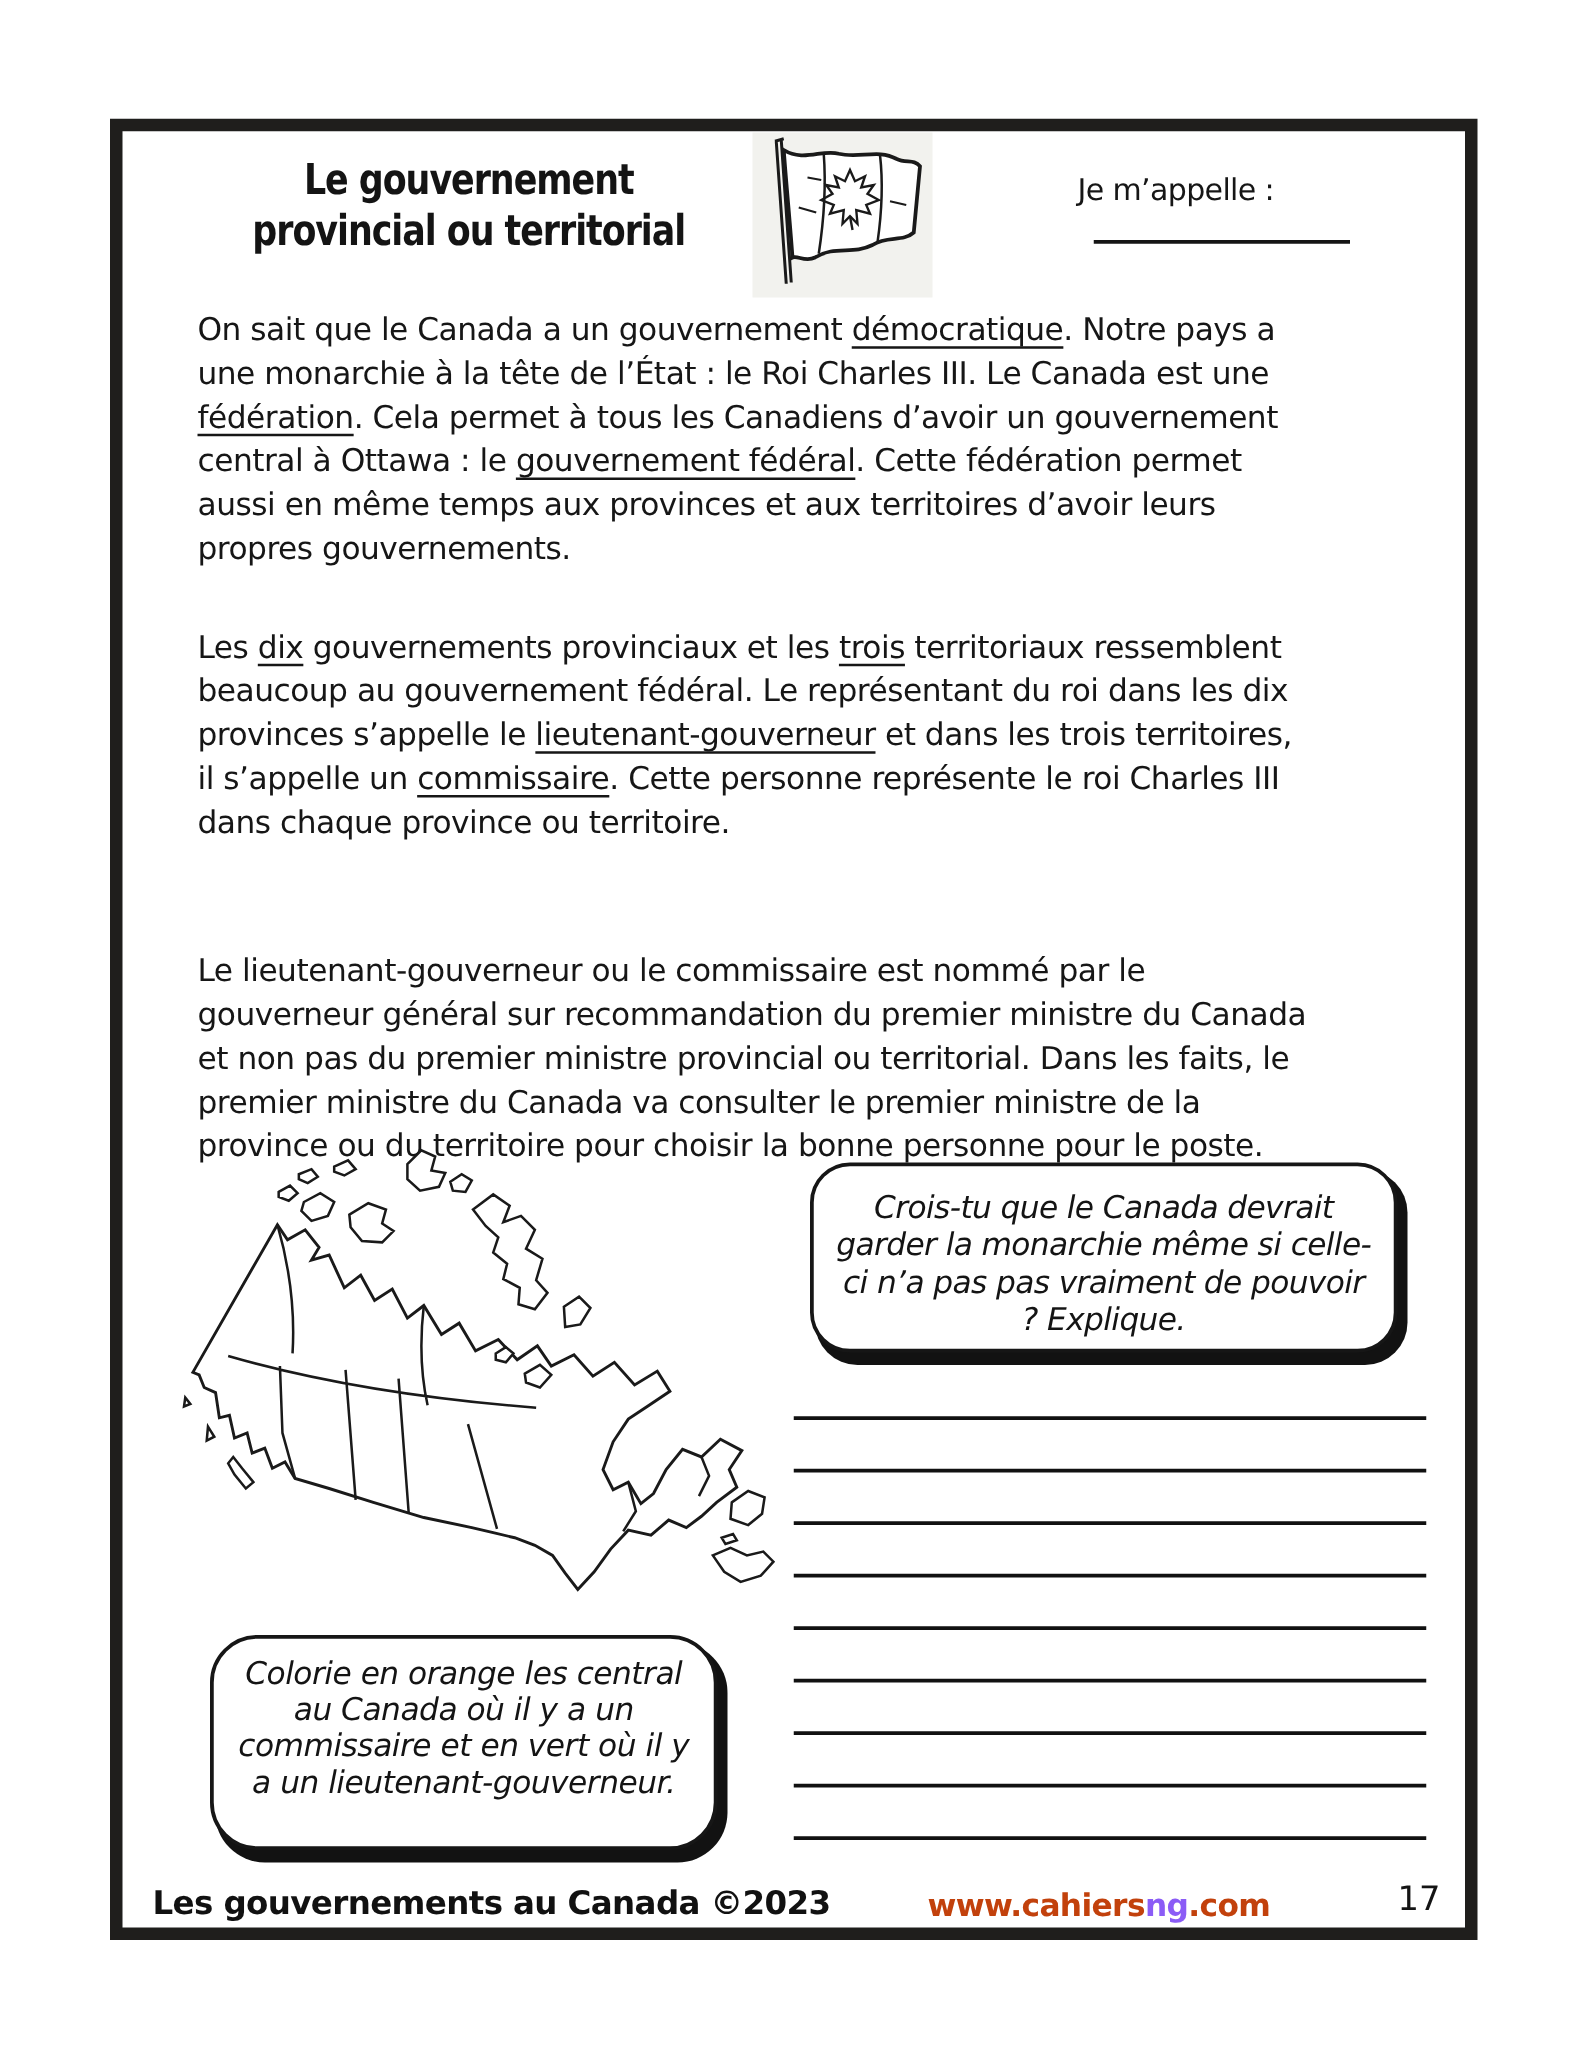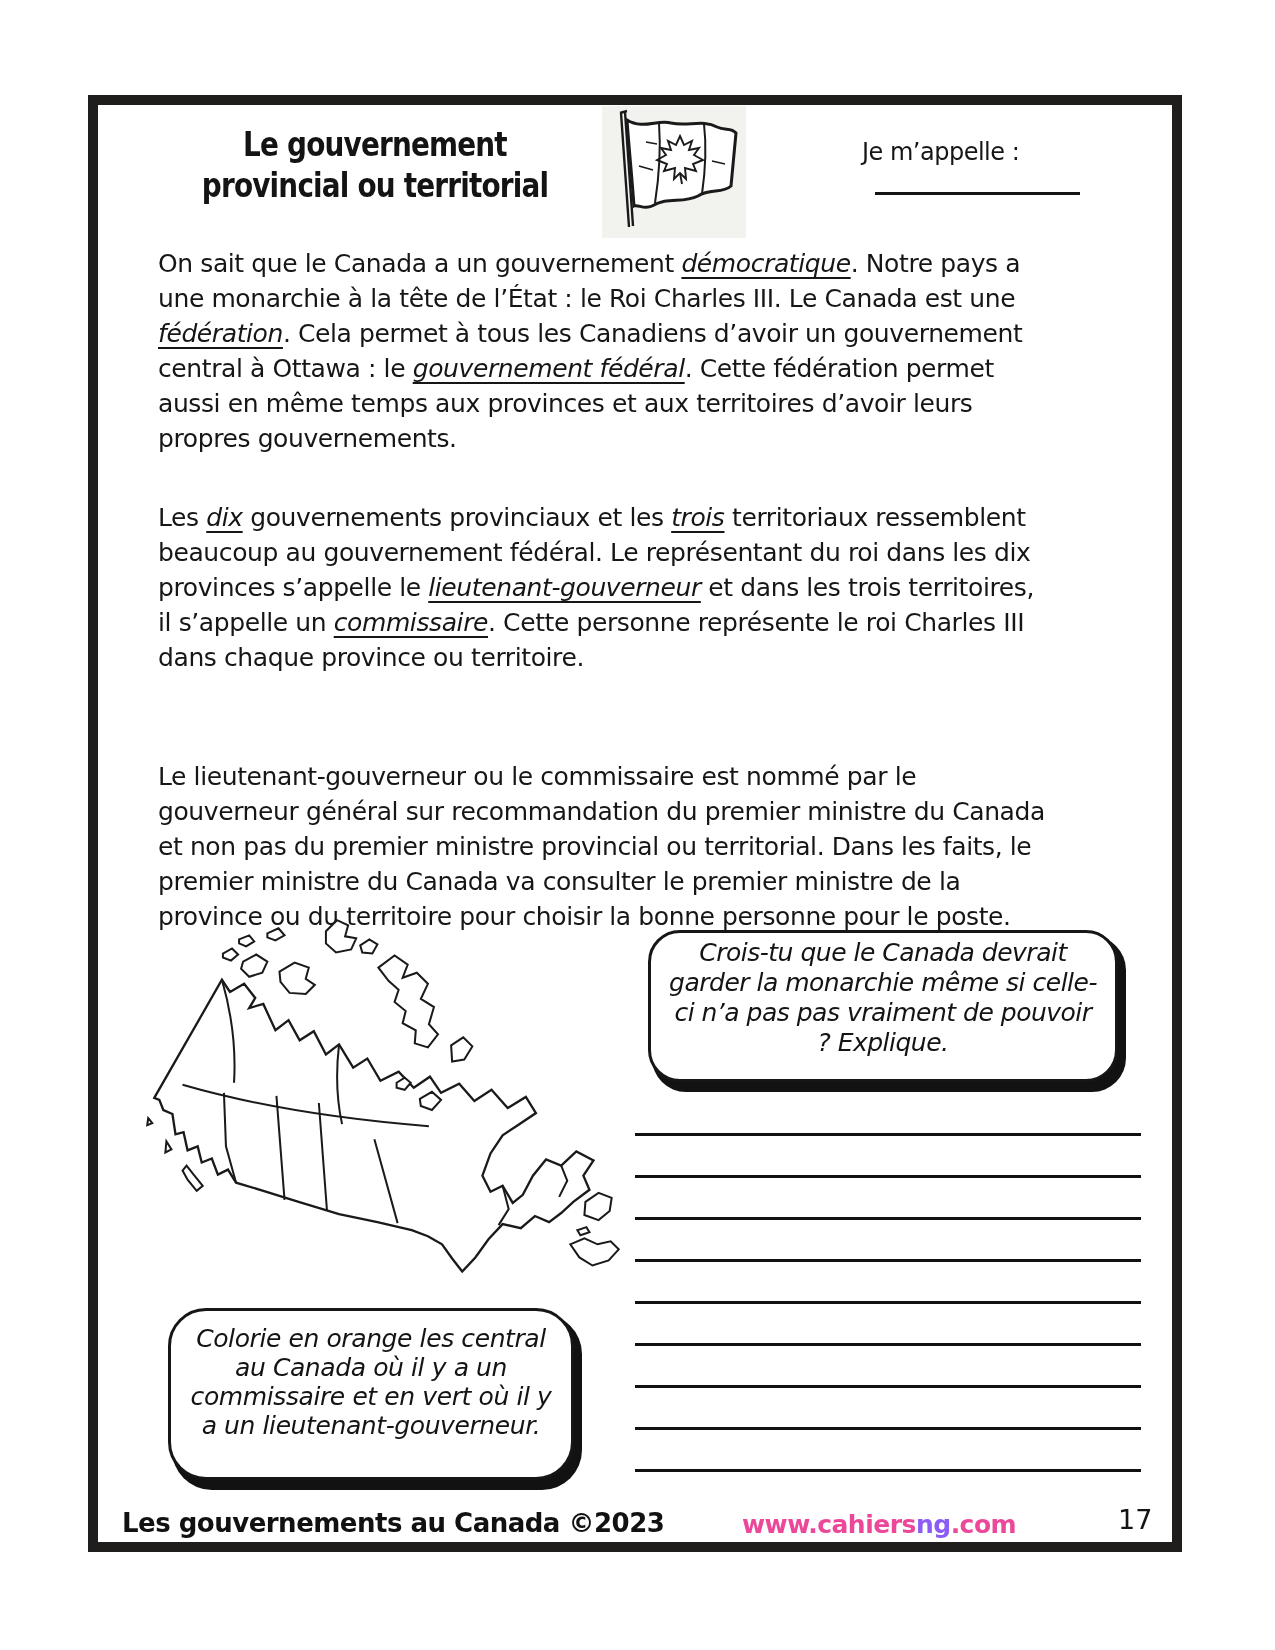--- a/index.html
+++ b/index.html
@@ -29,52 +29,52 @@
   .name-label { font-size:24px; letter-spacing:-0.5px; color:#161616; }
   .name-line { margin:26px auto 0 auto; width:205px; border-bottom:3px solid #151515; height:1px; }
 
   .body-par {
     left:158px; width:888px; font-size:25px; letter-spacing:-0.4px;
     line-height:35px; color:#161616;
   }
   .p1 { top:246px; }
   .p2 { top:500px; }
   .p3 { top:759px; }
-  .ul { font-style:italic; text-decoration:underline; text-decoration-thickness:2px; text-underline-offset:5px;margin-top:23px; }
+  .ul { text-decoration:underline; text-decoration-thickness:2px; text-underline-offset:5px;margin-top:23px; }
 
   .bubble {
     background:#fff; border:3px solid #161616;
     box-shadow:6px 8px 0 2px #121212;
     text-align:center; font-style:italic; color:#141414;
   }
   .question-bubble {
     left:648px; top:930px; width:470px; height:152px;
     border-radius:32px; font-size:25px; line-height:30px;
-    letter-spacing:-0.5px; padding:5px 16px 0 16px;
+    letter-spacing:-0.5px; padding:18px 16px 0 16px;
   }
   .instruction-bubble {
     left:168px; top:1308px; width:406px; height:172px;
     border-radius:38px; font-size:25px; line-height:29px;
     letter-spacing:-0.4px; padding:13px 12px 0 12px;
   }
 
   .map-wrap { left:126px; top:910px; width:520px; height:396px; }
   .map-wrap svg { width:100%; height:100%; }
 
   .answers { left:635px; top:1094px; width:506px; }
   .answer-line { height:42px; border-bottom:3px solid #111; }
 
   .footer-copyright {
     left:122px; top:1508px; font-size:26px; font-weight:bold;
     letter-spacing:-0.5px; color:#111;text-align:right;
   }
   .footer-url {
     left:742px; top:1510px; font-size:25px; font-weight:bold; letter-spacing:-0.5px;
   }
-  .url-blue { color:#ec4899; }
+  .url-blue { color:#c2410c; }
   .url-dark { color:#8b5cf6; }
   .page-number { left:1118px; top:1504px; font-size:27px; color:#141414; }
 
   svg .ln { fill:none; stroke:#1a1a1a; }
   svg .fl { fill:#ffffff; stroke:#1a1a1a; }
 </style>
 </head>
 <body>
 
 <div class="abs frame"></div>

